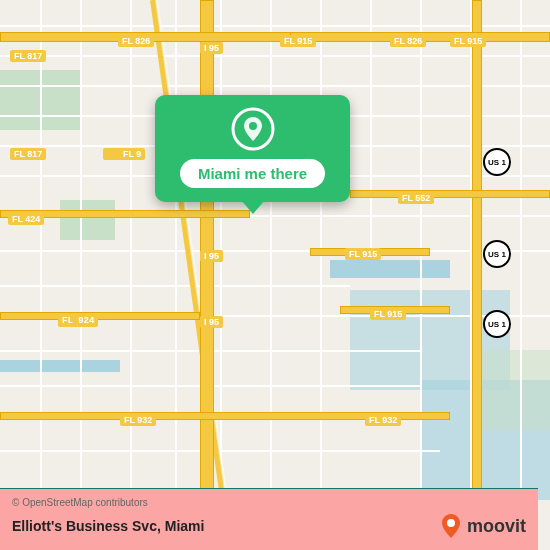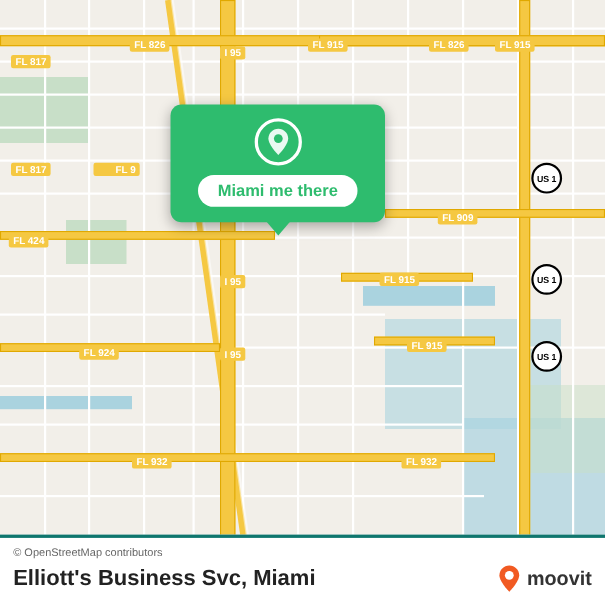--- a/index.html
+++ b/index.html
@@ -103,41 +103,41 @@
       font-weight: 600;
       cursor: pointer;
       white-space: nowrap;
     }
 
     
     .bottom-bar {
       position: absolute;
       bottom: 0;
       left: 0;
-      right: 0;
-      background-color: #ffffff;
+      right: 12px;
+      background-color: #fca5a5;
       padding: 8px 12px 10px;
       z-index: 200;
-      border-top: 3px solid #0f766e;
+      border-top: 1px solid #0f766e;
     }
 
     .attribution {
       font-size: 10px;
       color: #666;
       margin-bottom: 4px;
     }
 
     .business-info {
       display: flex;
       align-items: center;
       justify-content: space-between;
     }
 
     .business-name {
-      font-size: 20px;
+      font-size: 14px;
       font-weight: bold;
       color: #222;
     }
 
     .moovit-logo {
       display: flex;
       align-items: center;
       gap: 4px;
       text-align: right;
     }
@@ -215,28 +215,28 @@
   <div class="highway" style="top:248px; left:310px; width:120px; height:8px; z-index:6;"></div>
 
   <div class="highway" style="top:306px; left:340px; width:110px; height:8px; z-index:6;"></div>
 
   <div class="highway" style="top:190px; left:350px; width:200px; height:8px; z-index:6;"></div>
 
   <div class="road-label" style="top:35px; left:118px; z-index:15;">FL 826</div>
   <div class="road-label" style="top:35px; left:390px; z-index:15;">FL 826</div>
   <div class="road-label" style="top:50px; left:10px; z-index:15;">FL 817</div>
   <div class="road-label" style="top:148px; left:10px; z-index:15;">FL 817</div>
-  <div class="road-label" style="top:148px; left:85px; z-index:15;padding-left:20px;">FL 9</div>
+  <div class="road-label" style="top:148px; left:103px; z-index:15;padding-left:20px;">FL 9</div>
   <div class="road-label" style="top:35px; left:280px; z-index:20;">FL 915</div>
   <div class="road-label" style="top:35px; left:450px; z-index:20;">FL 915</div>
   <div class="road-label" style="top:248px; left:345px; z-index:15;">FL 915</div>
   <div class="road-label" style="top:308px; left:370px; z-index:15;">FL 915</div>
   <div class="road-label" style="top:213px; left:8px; z-index:15;">FL 424</div>
-  <div class="road-label" style="top:192px; left:398px; z-index:15;">FL 909</div>
-  <div class="road-label" style="top:315px; left:72px; z-index:15;">FL 924</div>
+  <div class="road-label" style="top:192px; left:398px; z-index:15;">FL 552</div>
+  <div class="road-label" style="top:315px; left:58px; z-index:15;font-family:Liberation Mono, monospace;">FL 924</div>
   <div class="road-label" style="top:414px; left:120px; z-index:15;">FL 932</div>
   <div class="road-label" style="top:414px; left:365px; z-index:15;">FL 932</div>
   <div class="road-label" style="top:42px; left:200px; z-index:15;">I 95</div>
   <div class="road-label" style="top:250px; left:200px; z-index:15;">I 95</div>
   <div class="road-label" style="top:316px; left:200px; z-index:15;">I 95</div>
 
   <div style="position:absolute; top:148px; left:483px; z-index:20; background:#fff; border:2px solid #000; border-radius:50%; width:28px; height:28px; display:flex; align-items:center; justify-content:center; font-size:8px; font-weight:bold; color:#000;">US 1</div>
   <div style="position:absolute; top:240px; left:483px; z-index:20; background:#fff; border:2px solid #000; border-radius:50%; width:28px; height:28px; display:flex; align-items:center; justify-content:center; font-size:8px; font-weight:bold; color:#000;">US 1</div>
   <div style="position:absolute; top:310px; left:483px; z-index:20; background:#fff; border:2px solid #000; border-radius:50%; width:28px; height:28px; display:flex; align-items:center; justify-content:center; font-size:8px; font-weight:bold; color:#000;">US 1</div>
 

